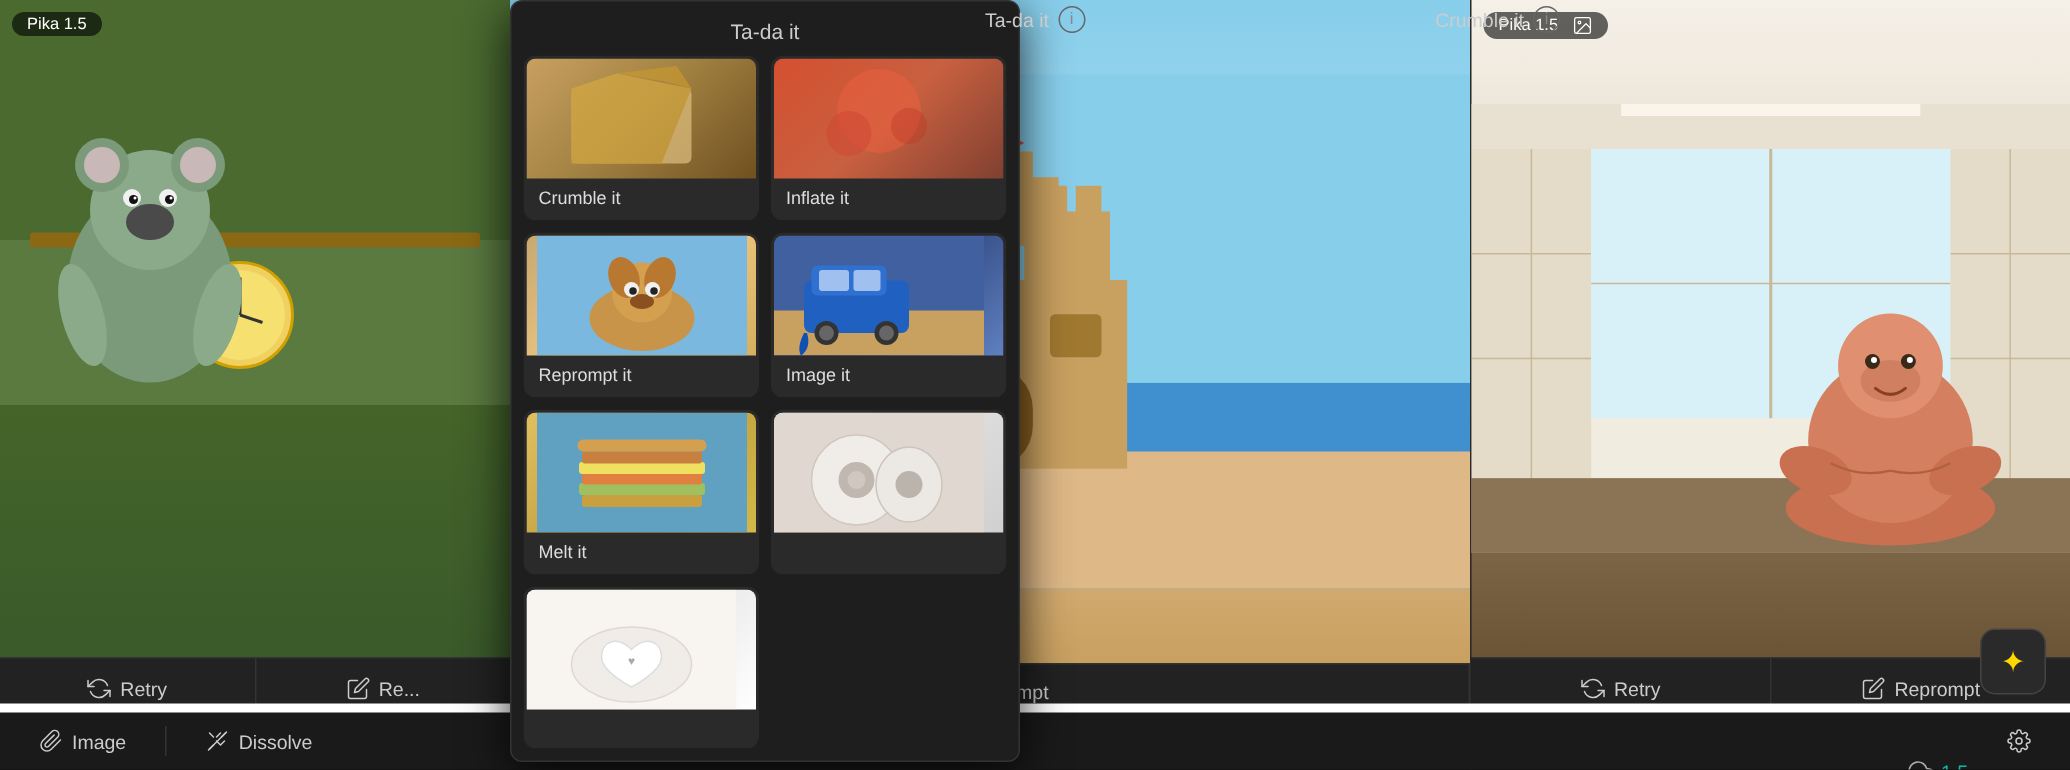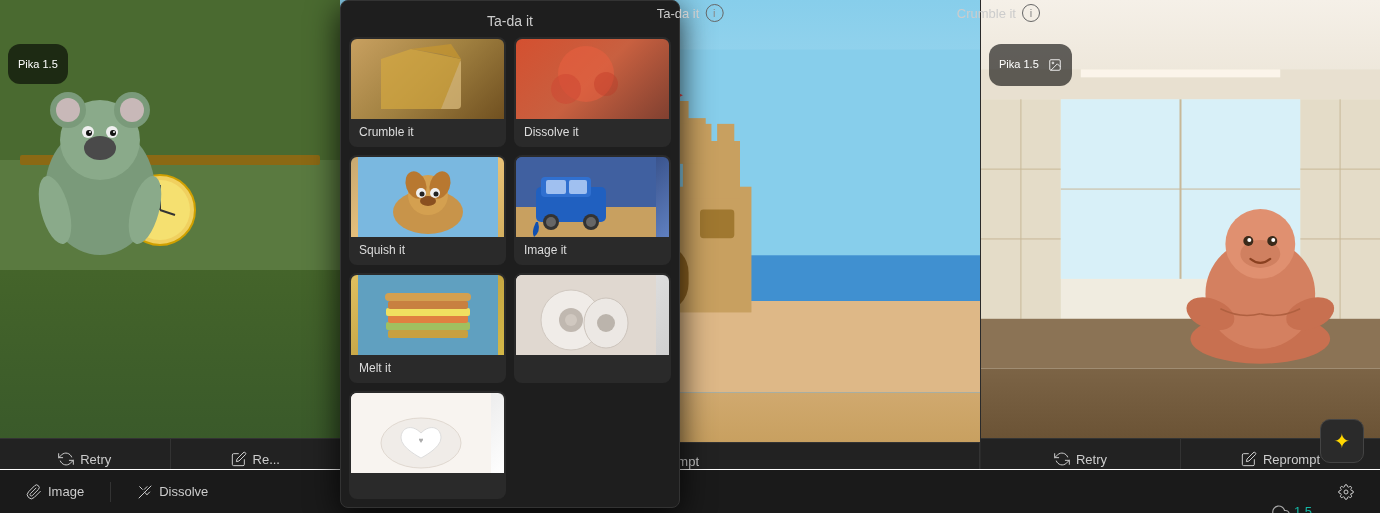--- a/index.html
+++ b/index.html
@@ -43,26 +43,25 @@
       position: relative;
       background: linear-gradient(to bottom, #5a7a3a 0%, #4a6a2a 40%, #3a5a2a 100%);
     }
 
     .pika-badge {
       position: absolute;
       top: 8px;
       left: 8px;
       background: rgba(0,0,0,0.6);
       border-radius: 12px;
-      padding: 14px 10px;
+      padding: 2px 10px;
       font-size: 11px;
       color: #fff;
       z-index: 10;
       font-weight: 500;
-      margin-top: 36px;
     }
 
     .card-actions {
       display: flex;
       background: #222;
       border-top: 1px solid #333;
     }
 
     .action-btn {
       flex: 1;
@@ -186,21 +185,21 @@
     }
 
     
     .bottom-bar {
       position: absolute;
       bottom: 0;
       left: 0;
       right: 0;
       height: 44px;
       background: #1a1a1a;
-      border-top: 1px solid #ffffff;
+      border-top: 6px solid #ffffff;
       display: flex;
       align-items: center;
       padding: 0 16px;
       gap: 16px;
       z-index: 50;
     }
 
     .bottom-bar-btn {
       display: flex;
       align-items: center;
@@ -363,41 +362,41 @@
       </div>
 
       <div class="dropdown-item">
         <div class="dropdown-item-thumb thumb-dissolve">
           <svg viewBox="0 0 140 80" width="140" height="80" style="position:absolute;top:0;left:0;opacity:0.8">
             <circle cx="70" cy="35" r="28" fill="#e86040" opacity="0.7"></circle>
             <circle cx="50" cy="50" r="15" fill="#d04030" opacity="0.5"></circle>
             <circle cx="90" cy="45" r="12" fill="#c03020" opacity="0.4"></circle>
           </svg>
         </div>
-        <div class="dropdown-item-label">Dissolve it</div>
+        <div class="dropdown-item-label">Inflate it</div>
       </div>
 
 
       <div class="dropdown-item">
         <div class="dropdown-item-thumb thumb-inflate">
           <svg viewBox="0 0 140 80" width="140" height="80">
             <rect x="0" y="0" width="140" height="80" fill="#7ab8e0"></rect>
 
             <ellipse cx="70" cy="55" rx="35" ry="22" fill="#c8944a"></ellipse>
             <circle cx="70" cy="38" r="20" fill="#d4a050"></circle>
             <ellipse cx="58" cy="28" rx="10" ry="14" fill="#b87830" transform="rotate(-20 58 28)"></ellipse>
             <ellipse cx="82" cy="28" rx="10" ry="14" fill="#b87830" transform="rotate(20 82 28)"></ellipse>
             <ellipse cx="70" cy="44" rx="8" ry="5" fill="#8a5020"></ellipse>
             <circle cx="63" cy="36" r="5" fill="#f0f0f0"></circle>
             <circle cx="77" cy="36" r="5" fill="#f0f0f0"></circle>
             <circle cx="64" cy="37" r="2.5" fill="#222"></circle>
             <circle cx="78" cy="37" r="2.5" fill="#222"></circle>
           </svg>
         </div>
-        <div class="dropdown-item-label">Squish it</div>
+        <div class="dropdown-item-label">Reprompt it</div>
       </div>
 
       <div class="dropdown-item">
         <div class="dropdown-item-thumb thumb-melt">
           <svg viewBox="0 0 140 80" width="140" height="80">
             <rect x="0" y="0" width="140" height="80" fill="#4060a0"></rect>
 
             <rect x="0" y="50" width="140" height="30" fill="#c8a060"></rect>
 
             <rect x="20" y="30" width="70" height="35" rx="5" fill="#2060c0"></rect>

